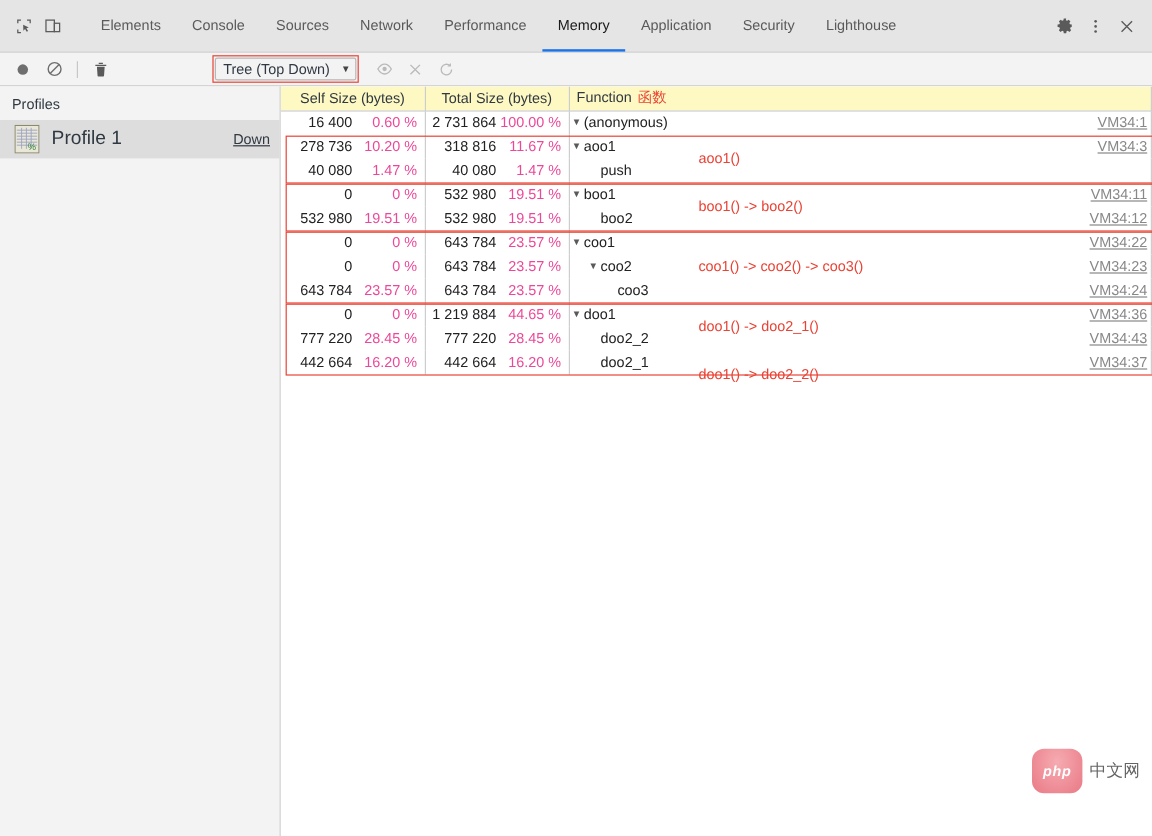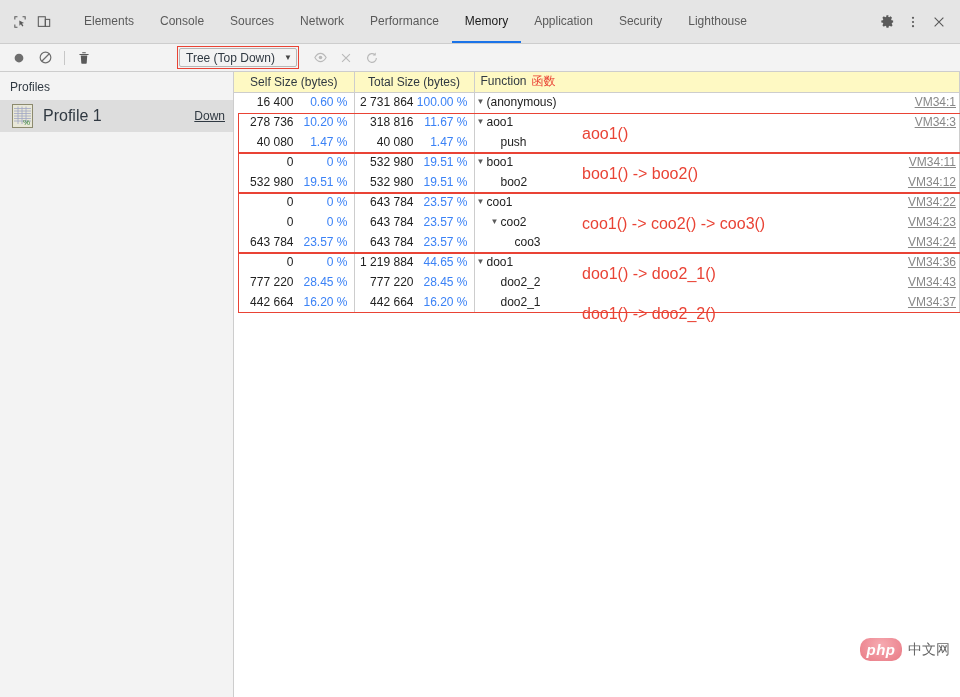--- a/index.html
+++ b/index.html
@@ -225,21 +225,21 @@
     text-align: right;
   }
   .val {
     display: inline-block;
     color: #222;
   }
   .pct {
     display: inline-block;
     width: 54px;
     text-align: right;
-    color: #3b82f6;
+    color: #ec4899;
     padding-right: 6px;
   }
   td.fn {
     border-right: none;
     position: relative;
     padding-left: 6px;
   }
   .fn-inner {
     display: flex;
     align-items: center;
@@ -272,43 +272,43 @@
   
   .ann-box {
     position: absolute;
     border: 1px solid #e94335;
     pointer-events: none;
     box-sizing: border-box;
   }
   .ann-text {
     position: absolute;
     color: #e94335;
-    font-size: 16px;
+    font-size: 12px;
     white-space: nowrap;
     pointer-events: none;
   }
 
   
   .watermark {
     position: absolute;
     right: 10px;
     bottom: 36px;
     display: flex;
     align-items: center;
     opacity: 0.95;
   }
   .wm-badge {
     width: 42px;
-    height: 23px;
+    height: 37px;
     border-radius: 10px;
     background: radial-gradient(ellipse at 50% 30%, #f6a7ae 0%, #ef8a94 55%, #e8737f 100%);
     color: #fff;
     font-style: italic;
     font-weight: bold;
-    font-size: 15px;
+    font-size: 12px;
     display: flex;
     align-items: center;
     justify-content: center;
     letter-spacing: 0.5px;
   }
   .wm-text {
     margin-left: 6px;
     color: #5c5c5c;
     font-size: 14px;
   }

